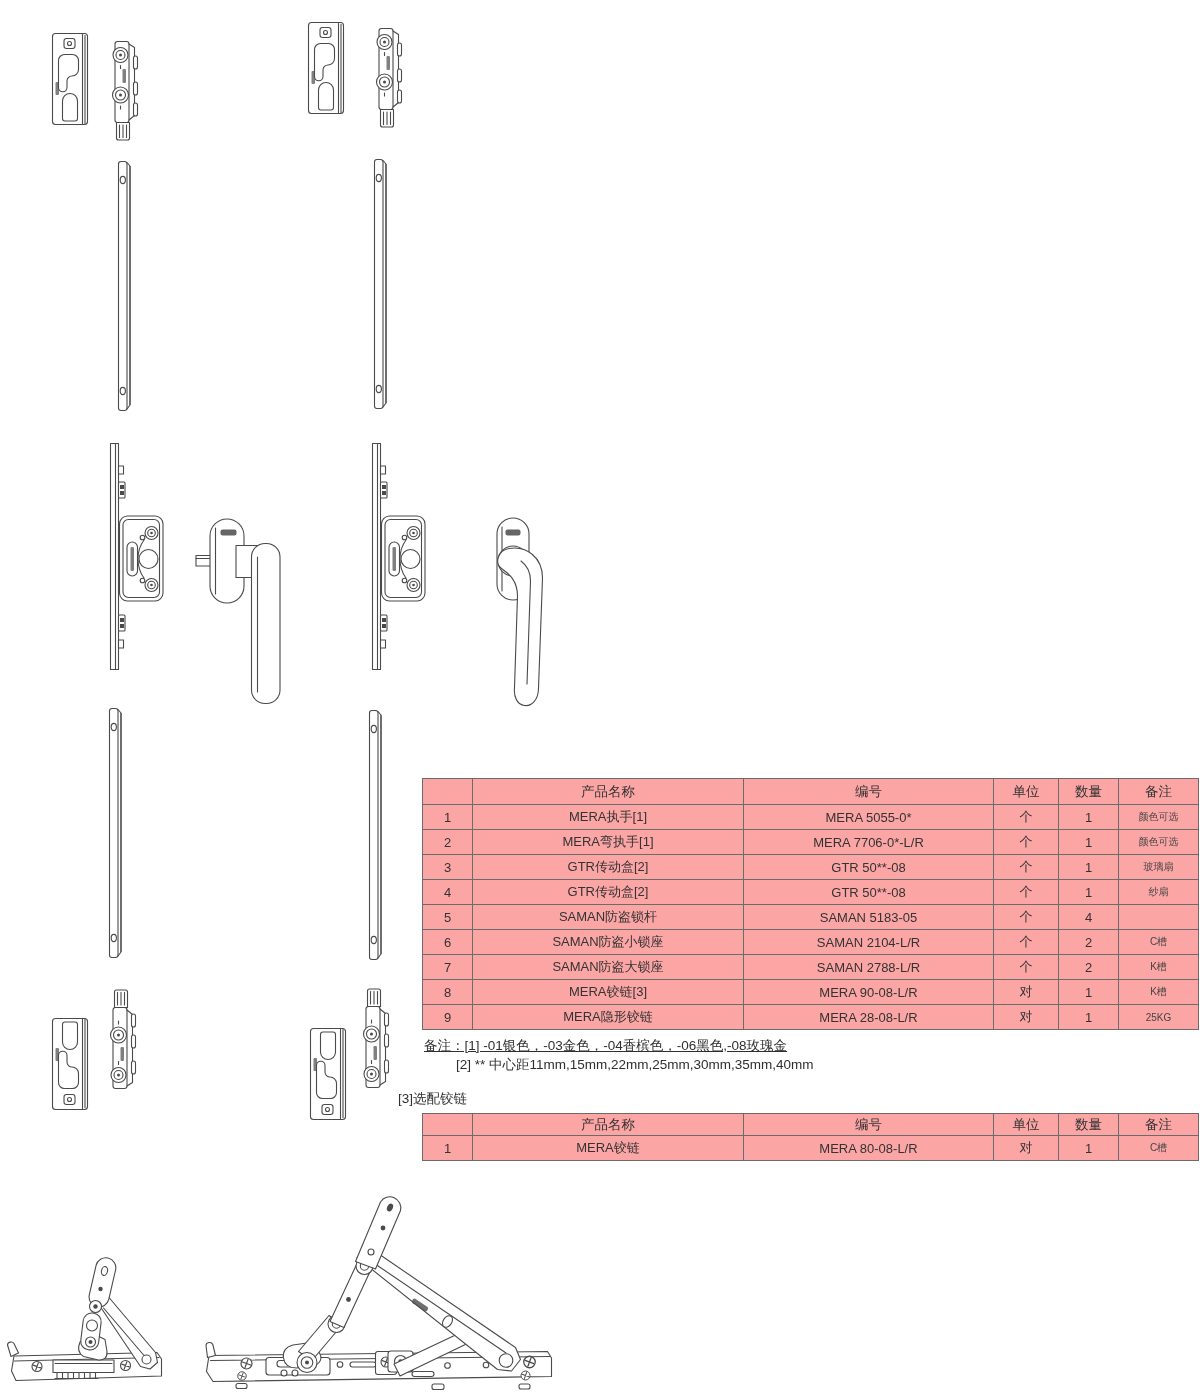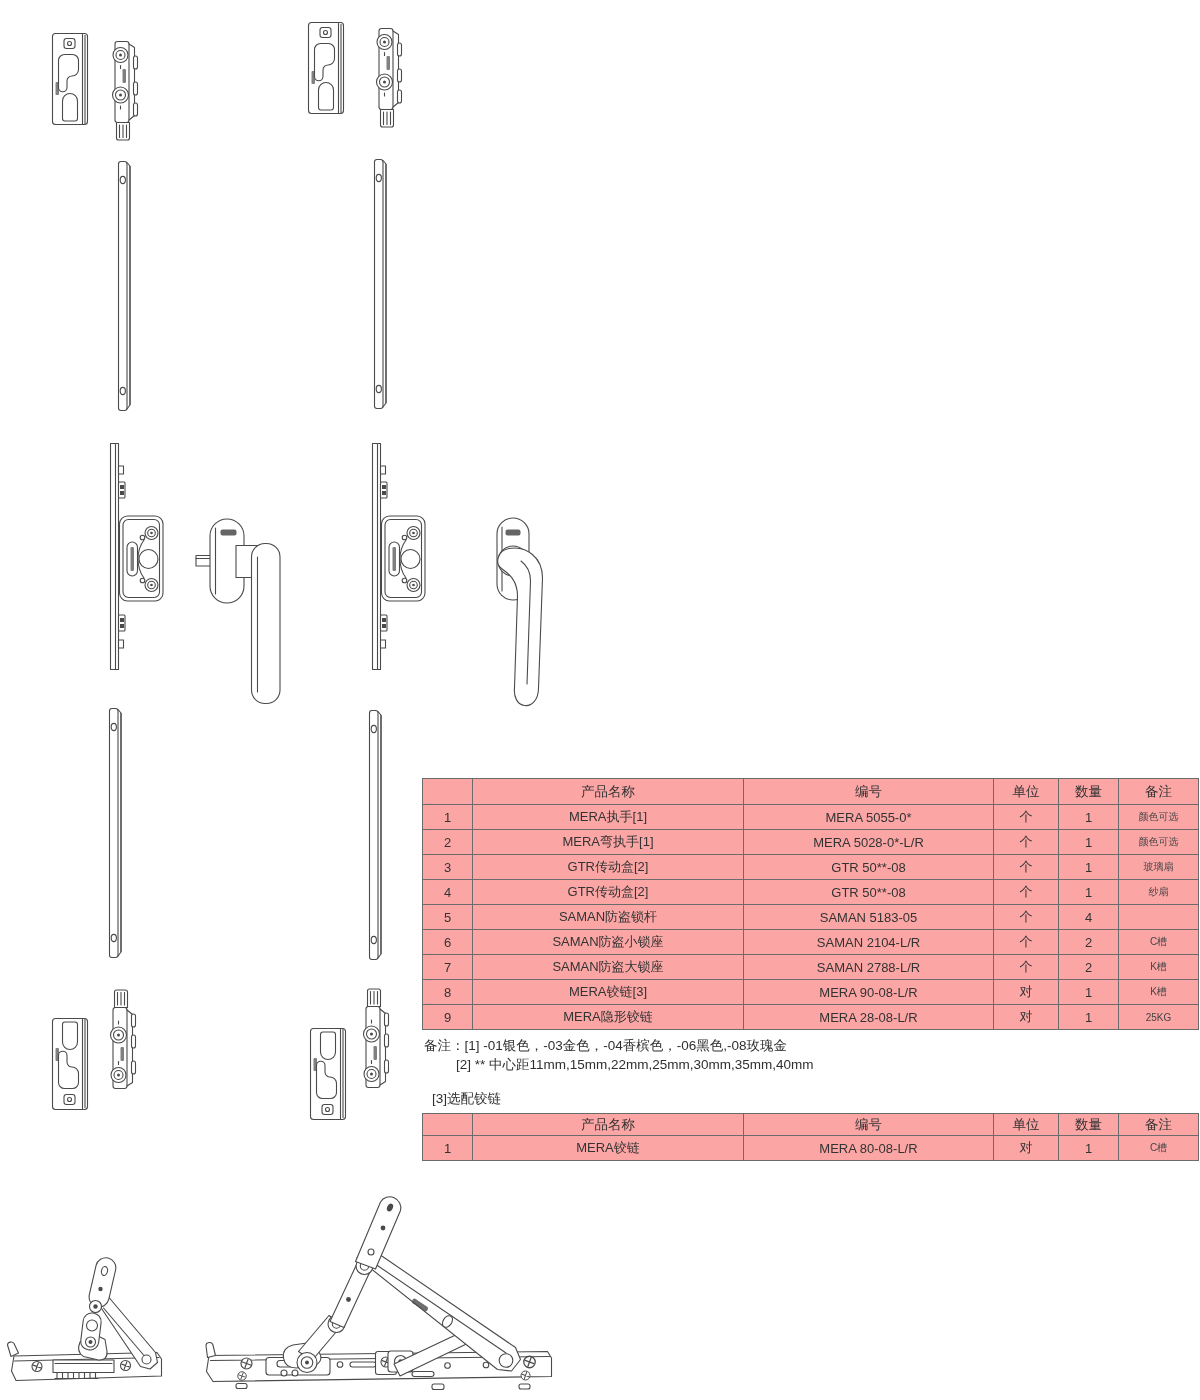--- a/index.html
+++ b/index.html
@@ -12,23 +12,23 @@
   table.bom{position:absolute;border-collapse:collapse;table-layout:fixed;background:#fca5a5;}
   table.bom th,table.bom td{border:1px solid #6b6b6b;text-align:center;vertical-align:middle;
       font-weight:400;color:#333;padding:0;overflow:hidden;white-space:nowrap;}
   table.bom th{height:25px;font-size:13.5px;}
   table.bom td{height:24px;font-size:13px;}
   table.bom td.remark{font-size:10px;color:#444;margin-top:16px;}
   #main-table{left:422px;top:778px;width:776px;}
   #opt-table{left:422px;top:1113px;width:776px;}
   #opt-table th{height:21px;}
   .note{position:absolute;font-size:13.5px;color:#2f2f2f;white-space:nowrap;}
-  #note-1{left:424px;top:1037px;}
+  #note-1{left:424px;top:1037px;text-decoration:underline;}
   #note-2{left:456px;top:1056px;}
-  #opt-title{left:432px;top:1090px;}
+  #opt-title{left:398px;top:1090px;}
 </style>
 </head>
 <body>
 
 <div id="canvas">
 
   <svg id="diagram" width="1200" height="1400" viewBox="0 0 1200 1400">
     <defs>
 
       <g id="keeper">
@@ -244,21 +244,21 @@
       <td>1</td>
       <td>MERA执手[1]</td>
       <td>MERA 5055-0*</td>
       <td>个</td>
       <td>1</td>
       <td class="remark">颜色可选</td>
     </tr>
     <tr>
       <td>2</td>
       <td>MERA弯执手[1]</td>
-      <td>MERA 5028-0*-L/R</td>
+      <td>MERA 7706-0*-L/R</td>
       <td>个</td>
       <td>1</td>
       <td class="remark">颜色可选</td>
     </tr>
     <tr>
       <td>3</td>
       <td>GTR传动盒[2]</td>
       <td>GTR 50**-08</td>
       <td>个</td>
       <td>1</td>

